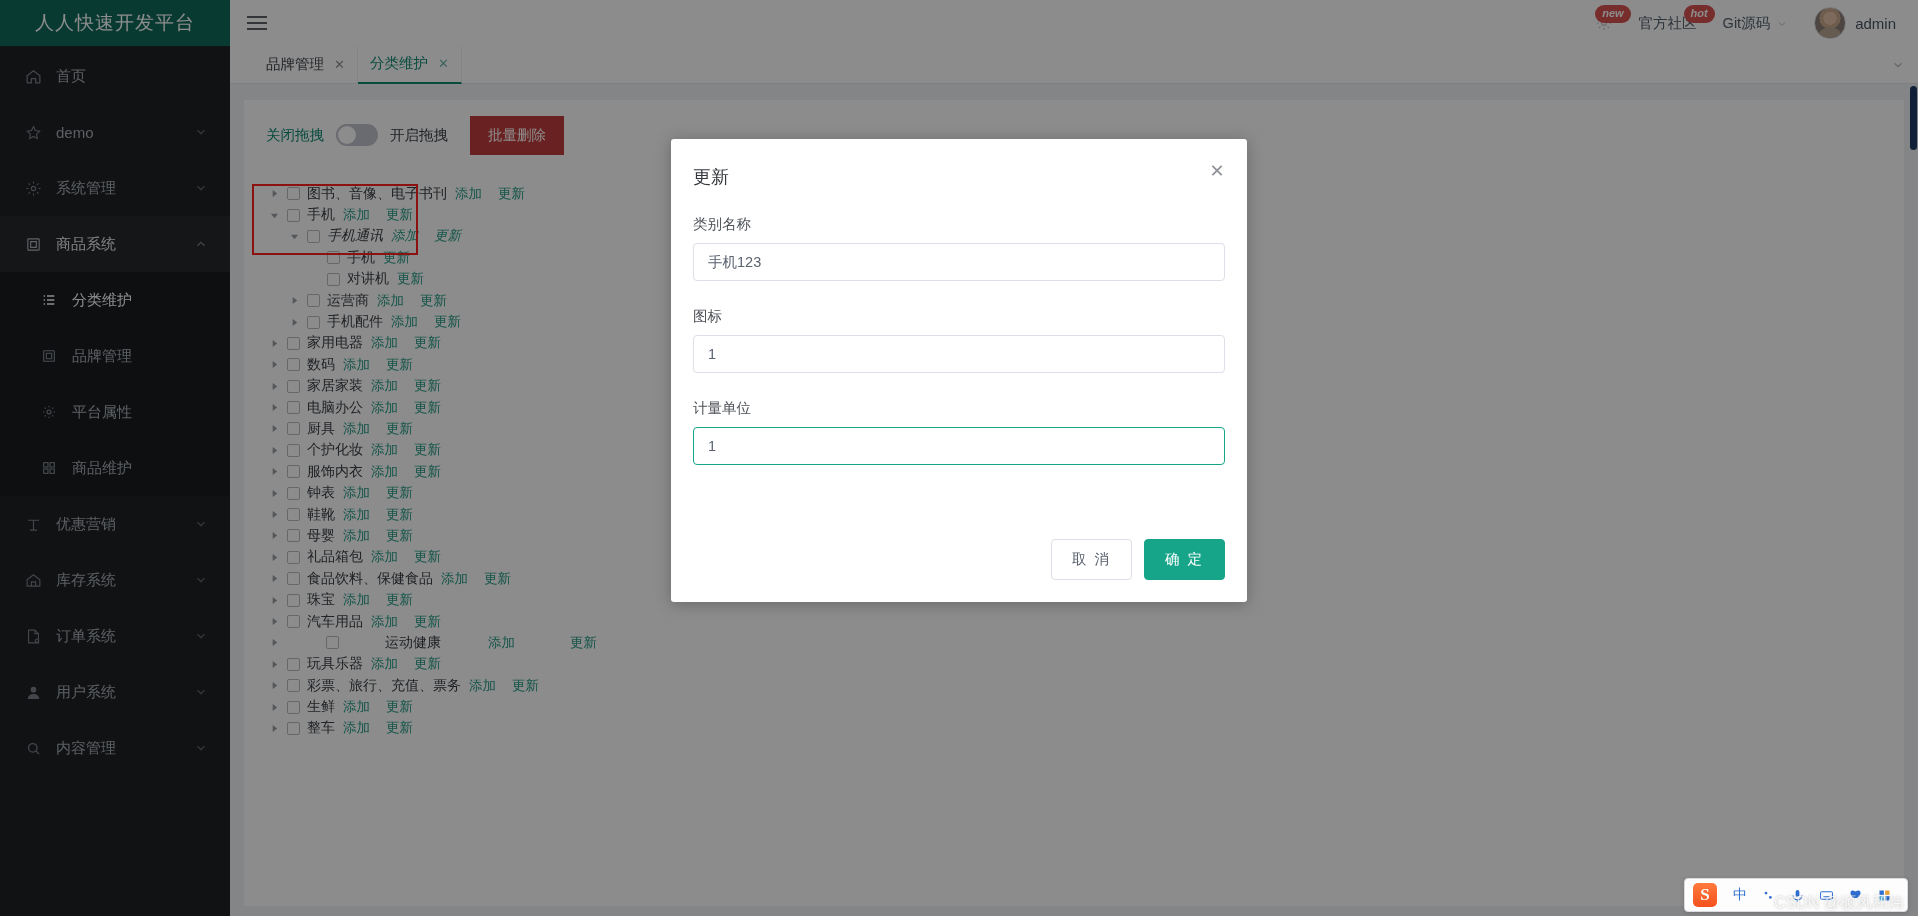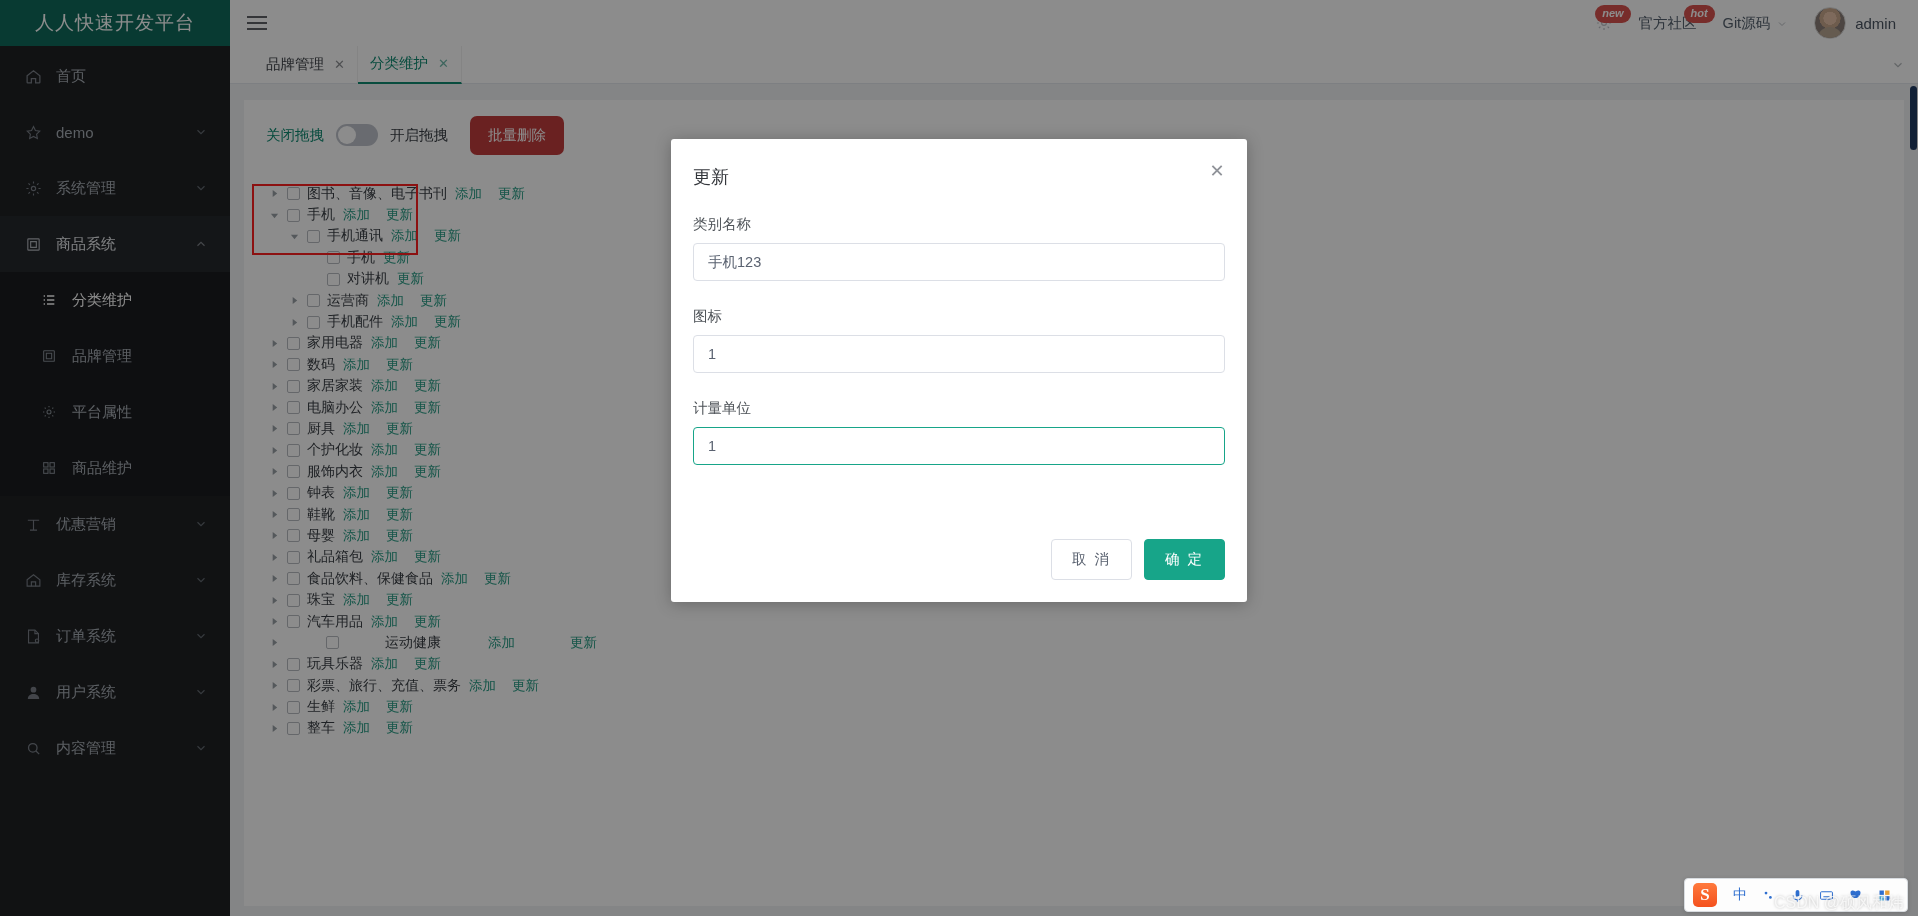--- a/index.html
+++ b/index.html
@@ -174,21 +174,21 @@
     width: 42px; height: 22px; border-radius: 11px;
     background: #c0c4cc; margin: 0 12px; position: relative; cursor: pointer;
   }
   .switch::after {
     content: ""; position: absolute; top: 2px; left: 2px;
     width: 18px; height: 18px; border-radius: 50%; background: #fff;
   }
   #bulk-del {
     margin-left: 22px;
     background: #c13c3c; color: #fff;
-    border: none; border-radius: 7px;
+    border: none; border-radius: 0;
     font-size: 14.5px;
     padding: 10px 18px;
     cursor: pointer;
     font-family: inherit;
   }
 
   
   #tree { margin-top: 31px; }
   .node {
     display: flex; align-items: center;
@@ -572,21 +572,21 @@
           <span class="caret">
             <svg viewBox="0 0 10 10">
               <path d="M1 3l4 5 4-5z" fill="#9aa0a6"></path>
             </svg>
           </span>
           <span class="cbx"></span>
           <span class="nlabel">手机</span>
           <span class="nact">添加</span>
           <span class="nact">更新</span>
         </div>
-        <div class="node" style="padding-left: 20px;">
+        <div class="node" style="padding-left: 20px; font-style: italic;">
           <span class="caret">
             <svg viewBox="0 0 10 10">
               <path d="M1 3l4 5 4-5z" fill="#9aa0a6"></path>
             </svg>
           </span>
           <span class="cbx"></span>
           <span class="nlabel">手机通讯</span>
           <span class="nact">添加</span>
           <span class="nact">更新</span>
         </div>

